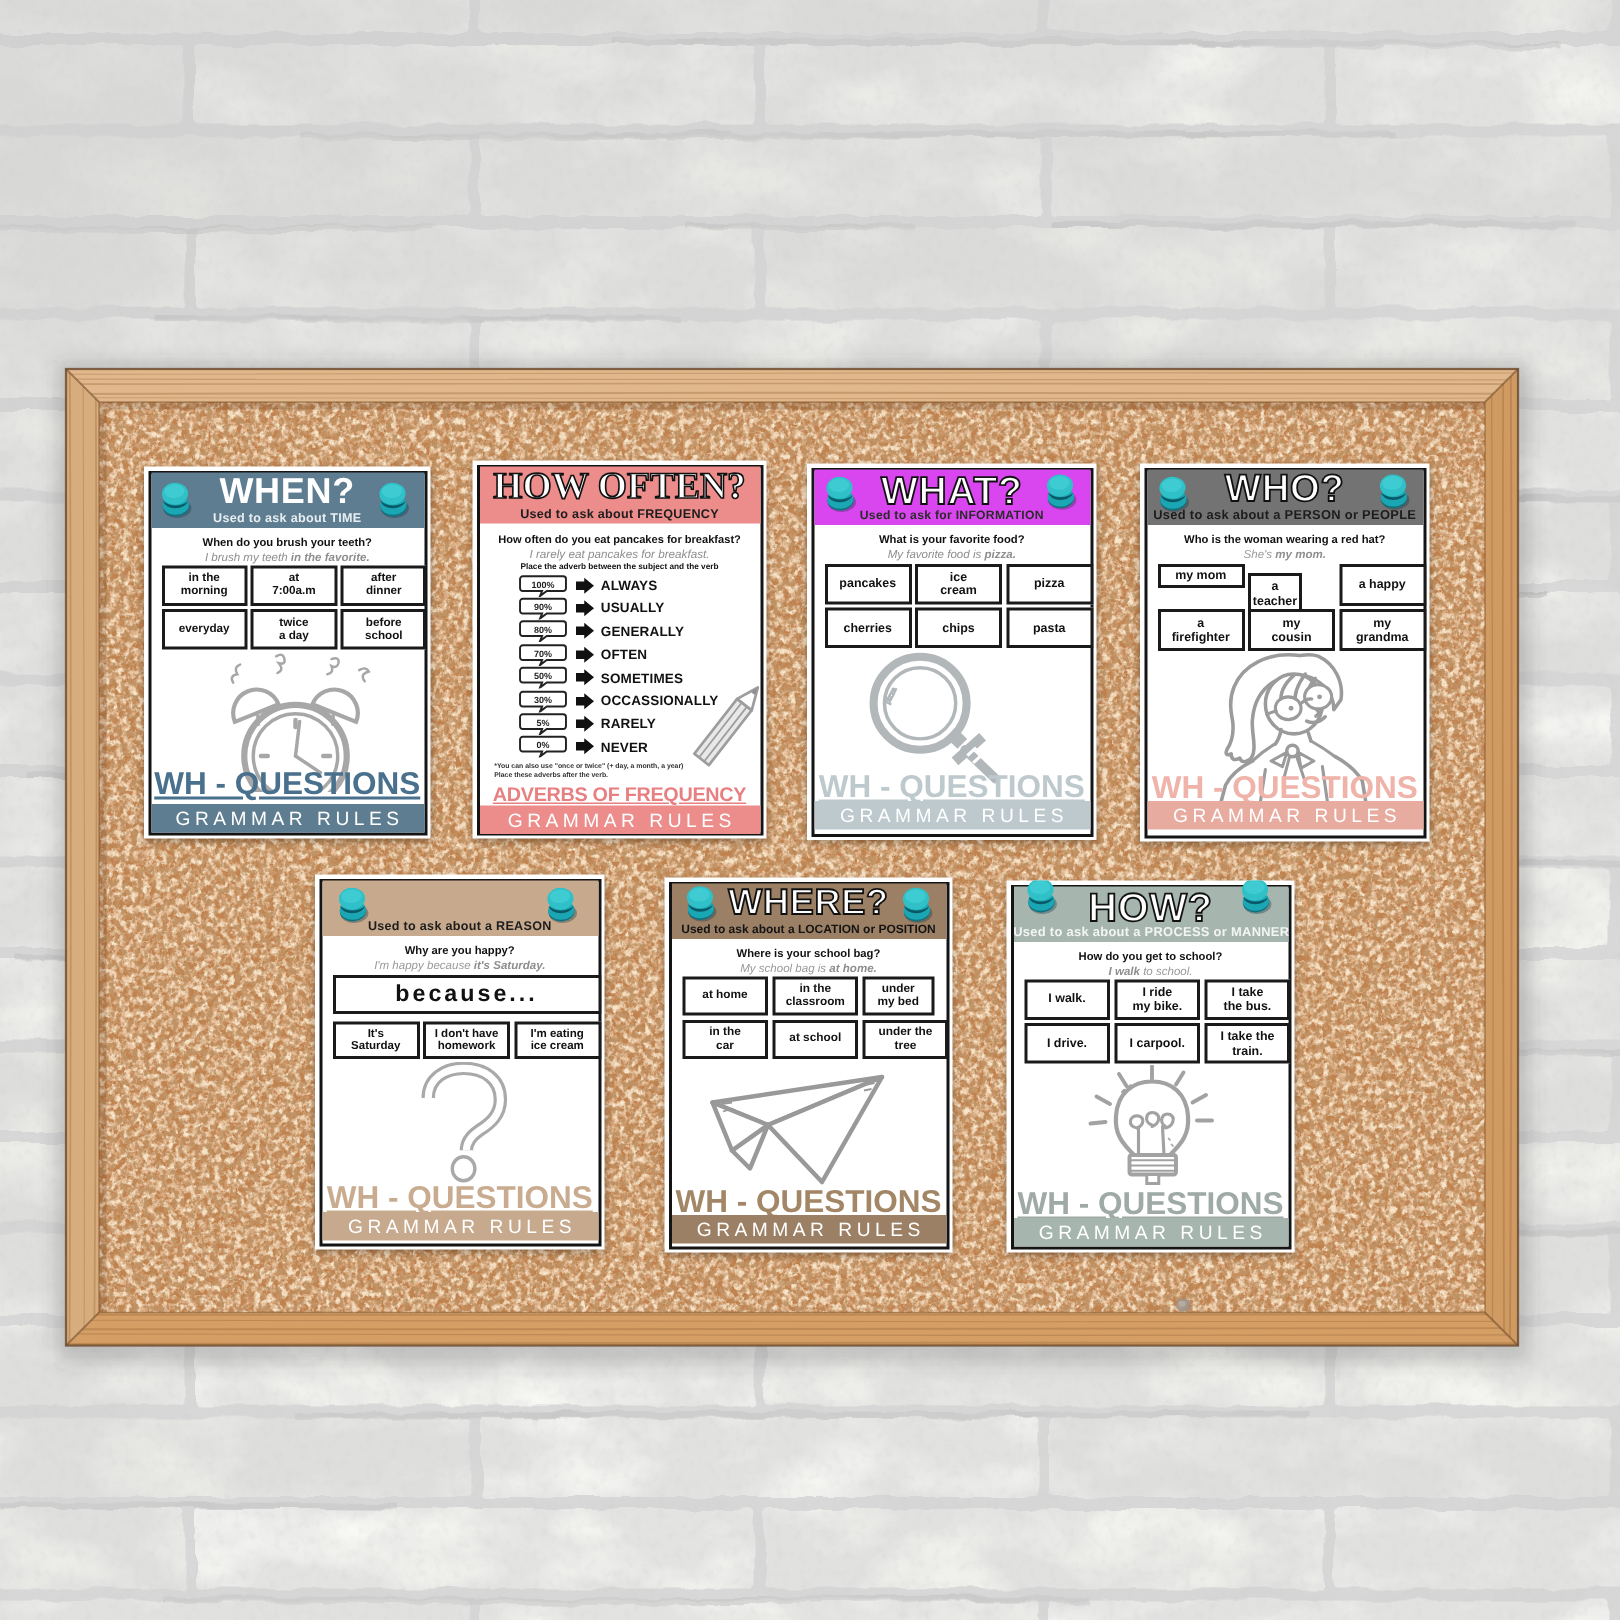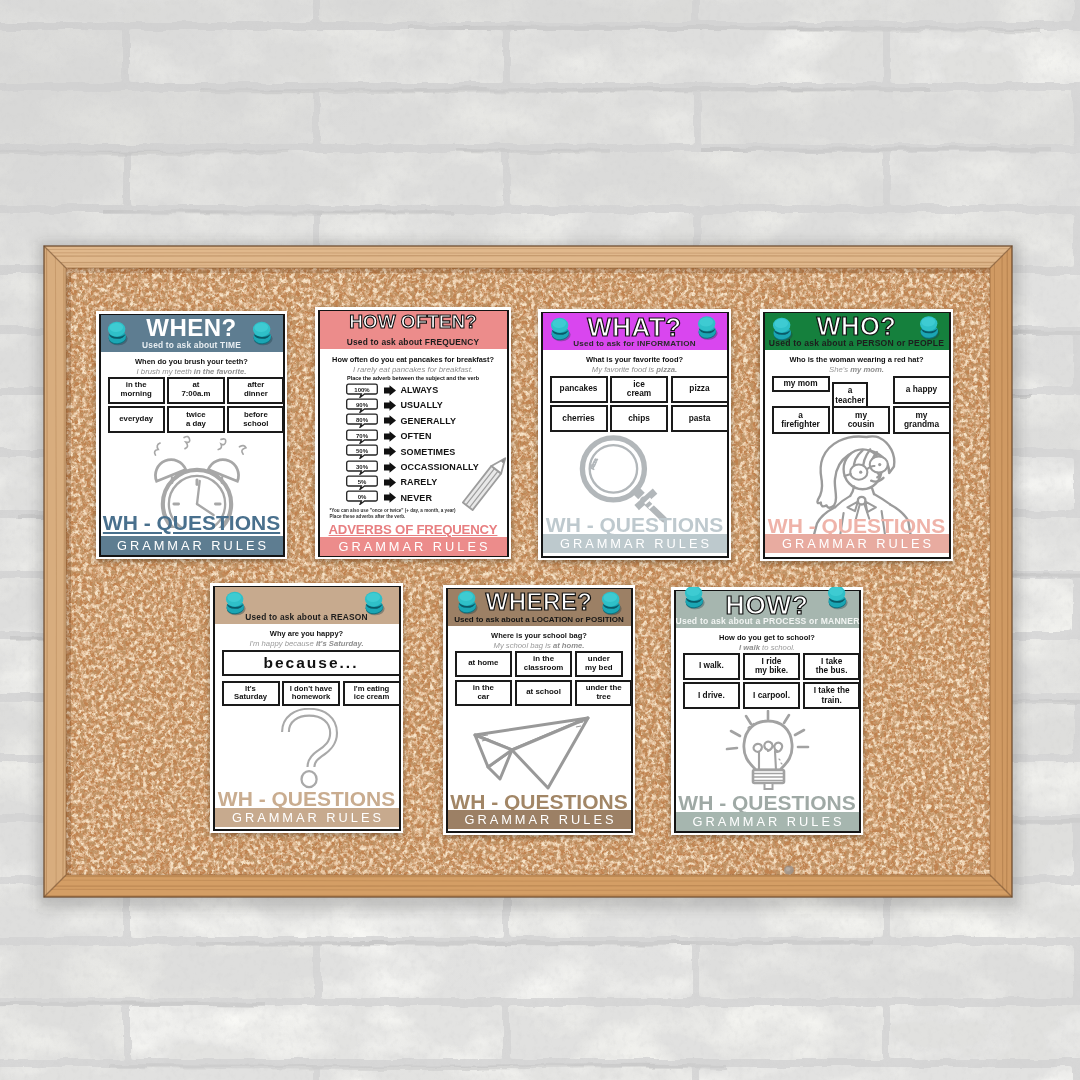--- a/index.html
+++ b/index.html
@@ -348,21 +348,21 @@
 <ellipse cx="-0.2" cy="-3" rx="9.2" ry="7.7" fill="#2fc0c8"></ellipse>
 <ellipse cx="-0.5" cy="-4.8" rx="7.2" ry="4.8" fill="#41cdd3" opacity="0.85"></ellipse>
 </g>
 </svg>
 </div>
 
 <div class="poster" style="left:315px;top:307px;width:196px;height:252px">
 <div class="pframe">
 
 <div class="phead" style="background:#ec8c8b;top:-1px;height:38.5px">
-<div class="ptitle" style="font-size:19px;-webkit-text-stroke:1.1px #111;letter-spacing:0px;">HOW OFTEN?</div>
+<div class="ptitle" style="font-size:25px;-webkit-text-stroke:1.1px #111;letter-spacing:0px;font-family:Liberation Serif, serif;">HOW OFTEN?</div>
 <div class="psub" style="color:#1d1d1d;">Used to ask about FREQUENCY</div>
 </div>
 
 <div class="pq" style="top:43.5px;font-size:7.4px;">How often do you eat pancakes for breakfast?</div>
 <div class="pa" style="top:54px;font-size:7.8px;"><i>I rarely eat pancakes for breakfast.</i></div>
 
 <div class="freqwrap">
 <div class="place">Place the adverb between the subject and the verb</div>
 <div class="freqrow" style="top:71.0px">
 <svg width="52" height="15" viewBox="0 0 52 15" style="vertical-align:middle">
@@ -505,21 +505,21 @@
 <path d="M-8.8 1.5 A 9 6.5 0 0 0 8.8 2.5 A 11.5 9 0 0 1 -8.8 1.5 Z" fill="#0a5966"></path>
 <ellipse cx="-0.2" cy="-3" rx="9.2" ry="7.7" fill="#2fc0c8"></ellipse>
 <ellipse cx="-0.5" cy="-4.8" rx="7.2" ry="4.8" fill="#41cdd3" opacity="0.85"></ellipse>
 </g>
 </svg>
 </div>
 
 <div class="poster" style="left:760px;top:309px;width:193px;height:252px">
 <div class="pframe">
 
-<div class="phead" style="background:#15803d;top:-1px;height:37px">
+<div class="phead" style="background:#737373;top:-1px;height:37px">
 <div class="ptitle" style="font-size:25.5px;-webkit-text-stroke:1.2px #111;">WHO?</div>
 <div class="psub" style="color:#1d1d1d;font-size:8.6px;">Used to ask about a PERSON or PEOPLE</div>
 </div>
 
 <div class="pq" style="top:41.5px;">Who is the woman wearing a red hat?</div>
 <div class="pa" style="top:52.5px;"><i style="color:#9a9a9a">She's</i> <b><i>my mom.</i></b></div>
 
 <div class="cell" style="left:7.0px;top:62.0px;width:58.0px;height:16px;font-size:8.3px">my mom</div>
 
 <div class="cell" style="left:67.5px;top:68px;width:36px;height:28.0px;font-size:8.3px">a teacher</div>

